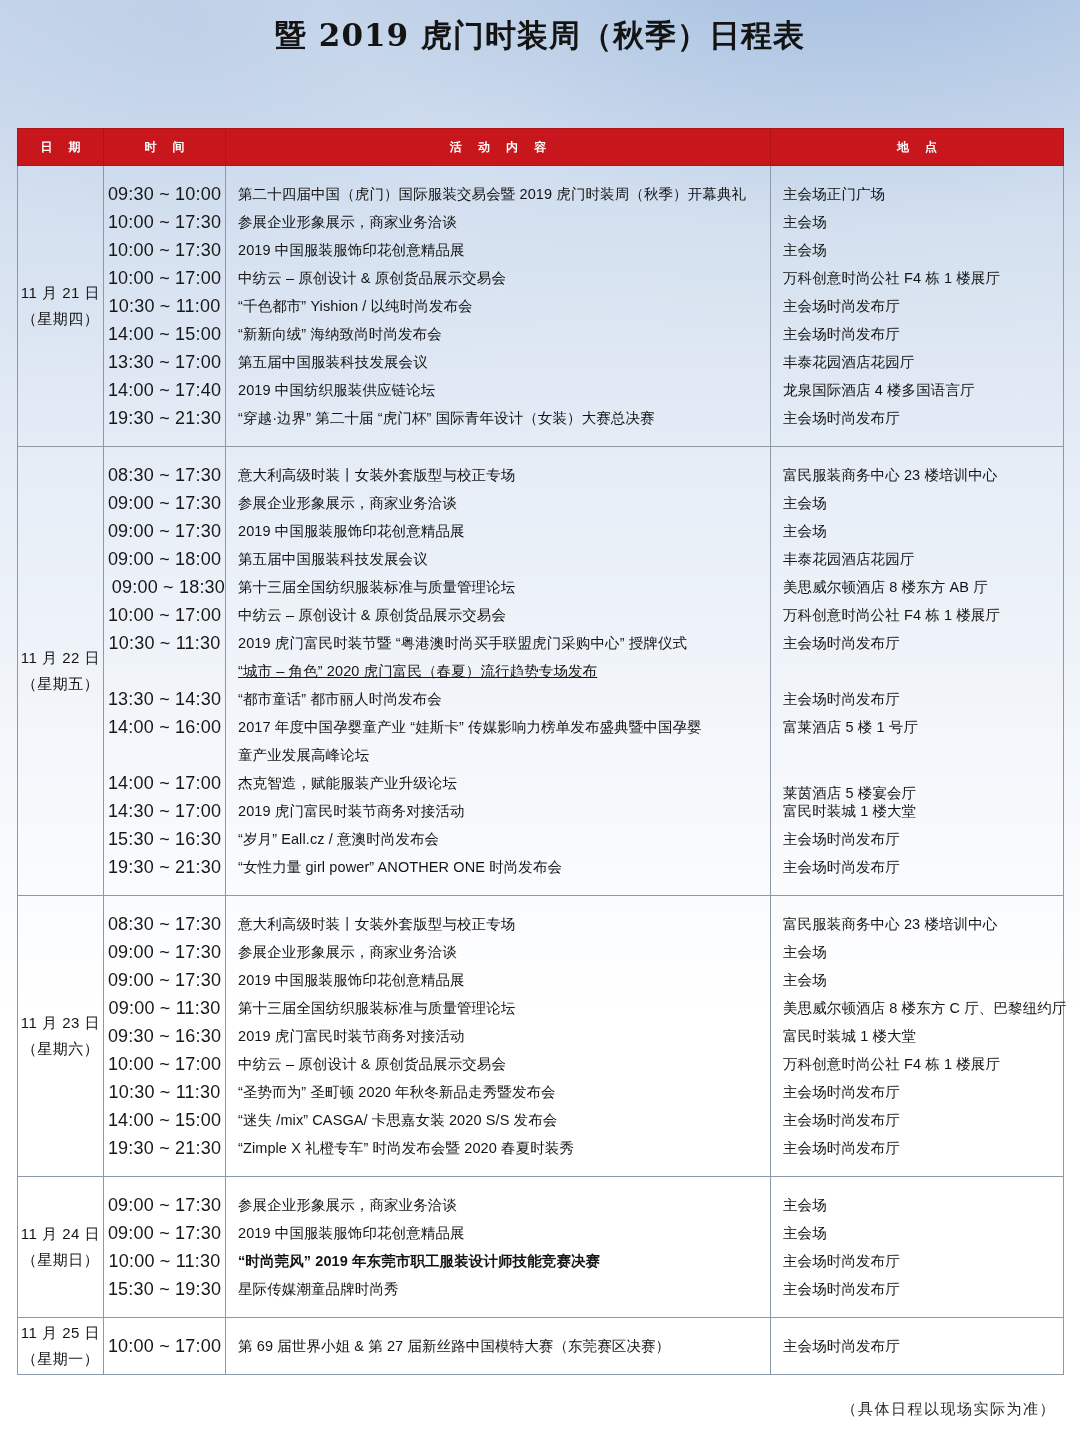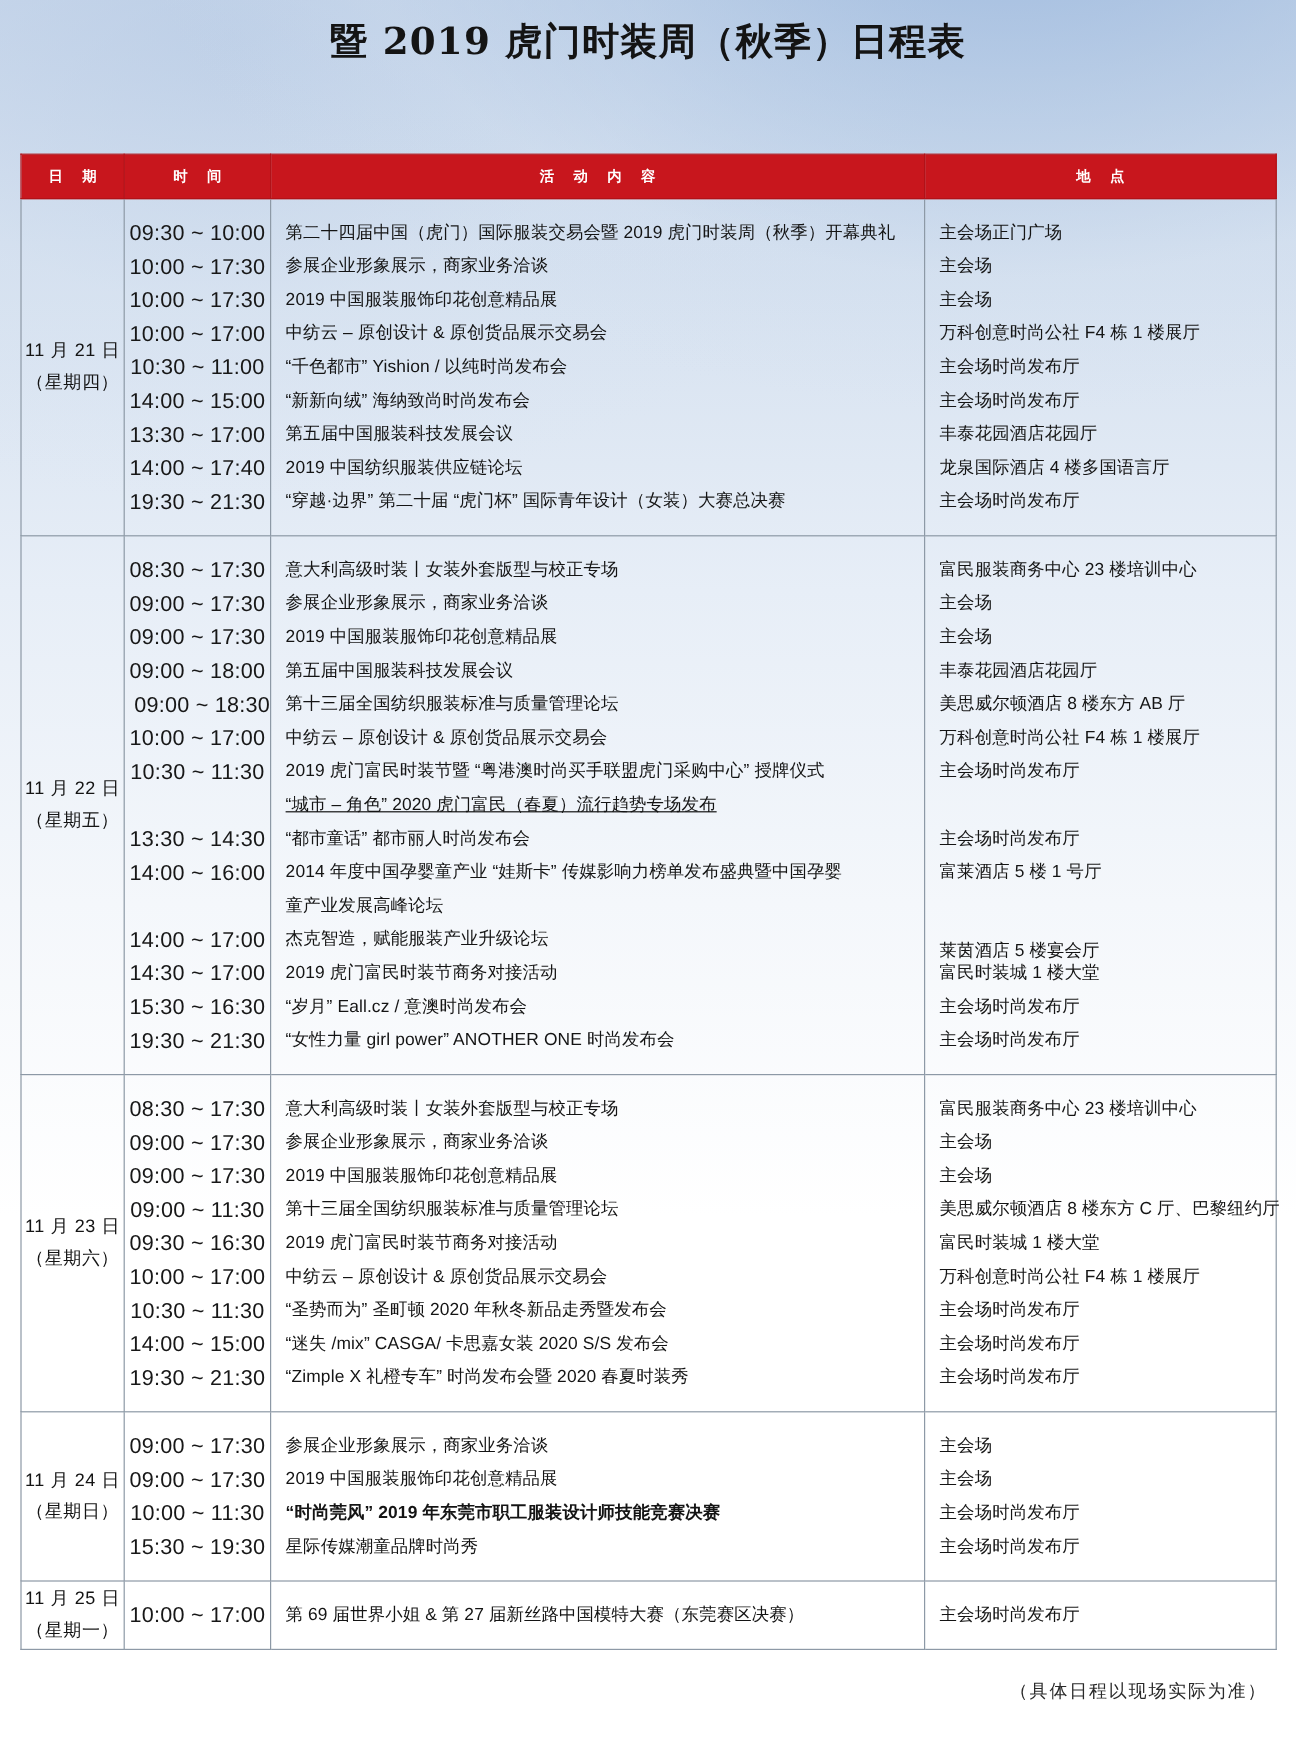--- a/index.html
+++ b/index.html
@@ -347,21 +347,21 @@
                 <div class="srow">
                   <div class="cell-act" style="width: 100%;">2019 虎门富民时装节暨 “粤港澳时尚买手联盟虎门采购中心” 授牌仪式</div>
                 </div>
                 <div class="srow">
                   <div class="cell-act" style="width: 100%; text-decoration: underline;">“城市 – 角色” 2020 虎门富民（春夏）流行趋势专场发布</div>
                 </div>
                 <div class="srow">
                   <div class="cell-act" style="width: 100%;">“都市童话” 都市丽人时尚发布会</div>
                 </div>
                 <div class="srow">
-                  <div class="cell-act" style="width: 100%;">2014 年度中国孕婴童产业 “娃斯卡” 传媒影响力榜单发布盛典暨中国孕婴</div>
+                  <div class="cell-act" style="width: 100%;">2017 年度中国孕婴童产业 “娃斯卡” 传媒影响力榜单发布盛典暨中国孕婴</div>
                 </div>
                 <div class="srow">
                   <div class="cell-act" style="width: 100%;">童产业发展高峰论坛</div>
                 </div>
                 <div class="srow">
                   <div class="cell-act" style="width: 100%;">杰克智造，赋能服装产业升级论坛</div>
                 </div>
                 <div class="srow">
                   <div class="cell-act" style="width: 100%;">2019 虎门富民时装节商务对接活动</div>
                 </div>

